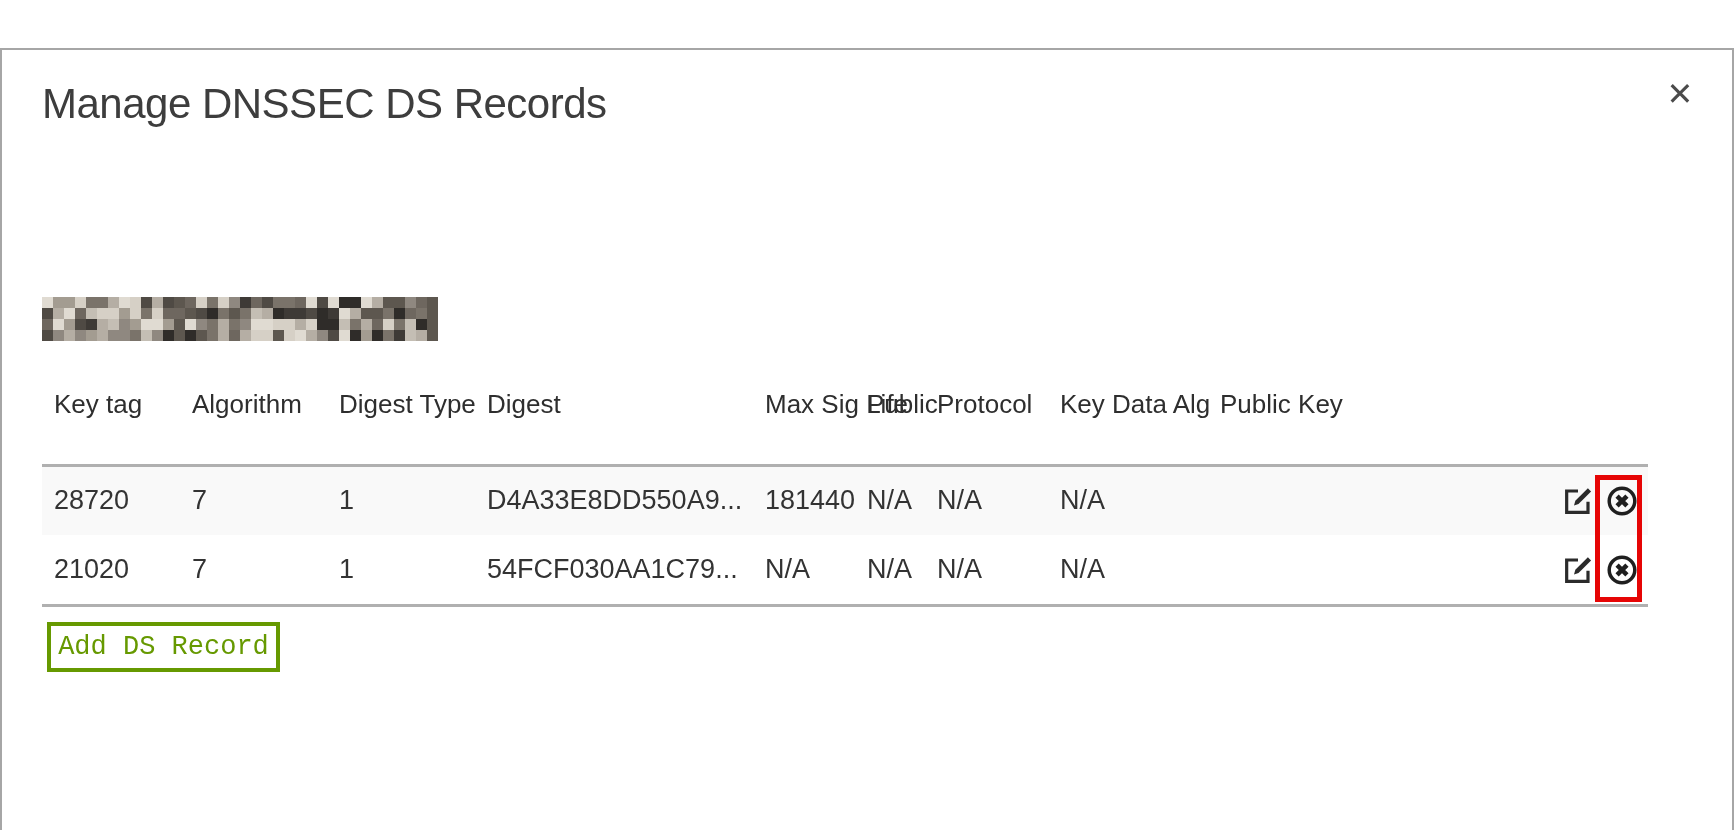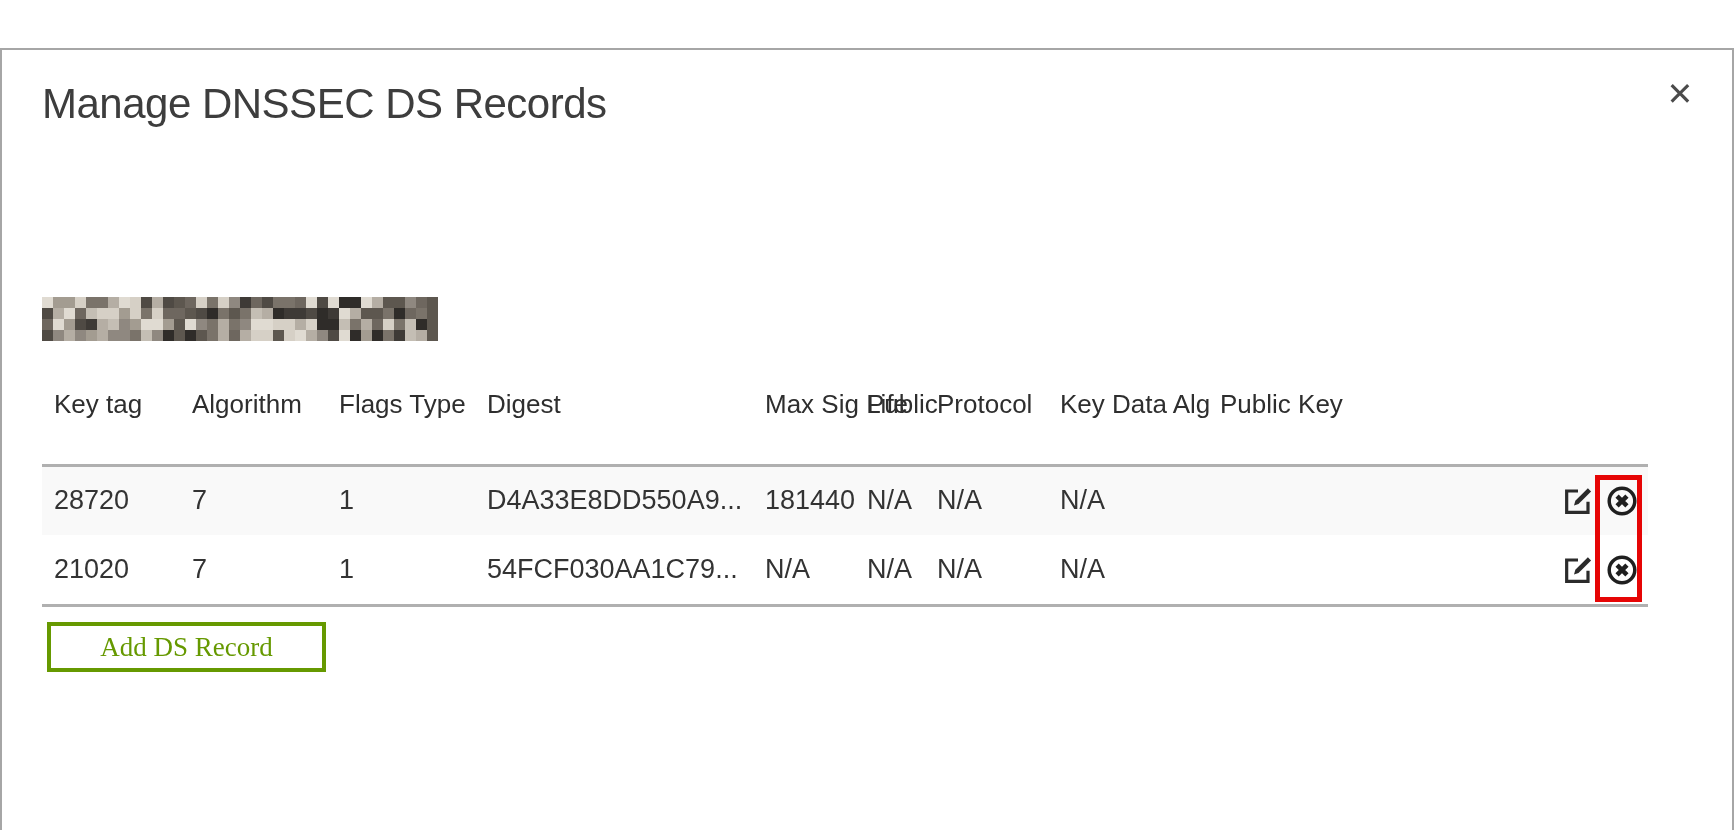--- a/index.html
+++ b/index.html
@@ -105,27 +105,27 @@
     background: none;
     border: none;
     padding: 0;
     margin-left: 4px;
   }
   .icon-btn svg { display: block; }
   .add-btn {
     position: absolute;
     left: 45px;
     top: 572px;
-    width: 279px;
+    width: 233px;
     height: 50px;
     background: #ffffff;
     border: 4px solid #669900;
     color: #669900;
     font-size: 27px;
-    font-family: Liberation Serif, serif;
+    font-family: Liberation Mono, monospace;
     cursor: pointer;
     text-align: center;
   }
   .footer {
     position: absolute;
     left: 0;
     right: 0;
     top: 693px;
     bottom: 0;
     background: #ededed;
@@ -330,21 +330,21 @@
         <col style="width:70px">
       <col style="width:123px">
         <col style="width:160px">
         <col style="width:240px">
       <col style="width:200px">
     </colgroup>
     <thead>
       <tr>
         <th>Key tag</th>
         <th>Algorithm</th>
-        <th>Flags Type</th>
+        <th>Digest Type</th>
         <th>Digest</th>
         <th>Max Sig Life</th>
         <th>Public</th>
         <th>Protocol</th>
         <th>Key Data Alg</th>
         <th>Public Key</th>
         <th></th>
       </tr>
     </thead>
     <tbody>

